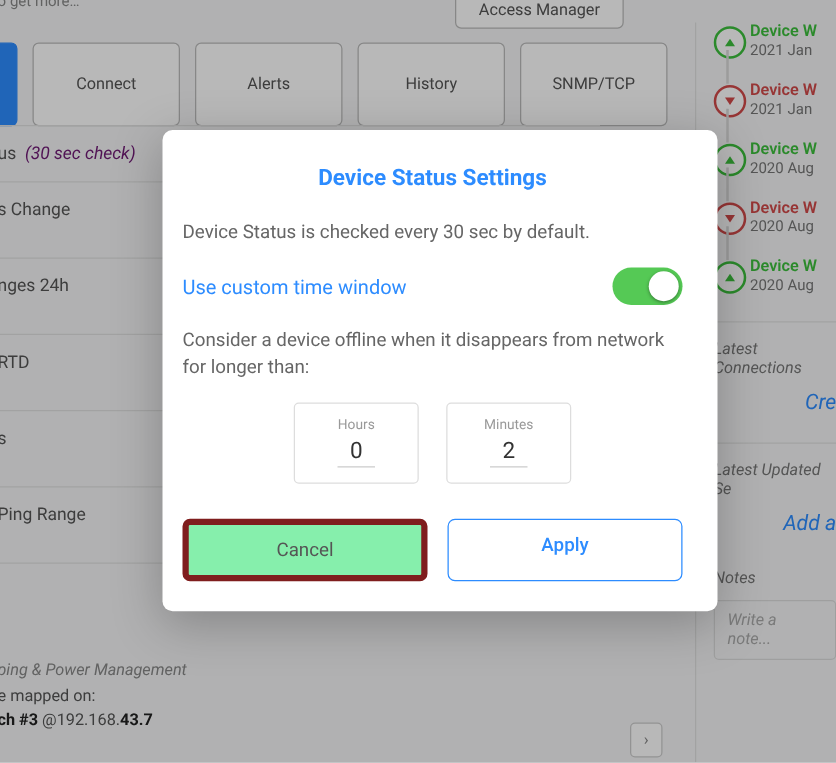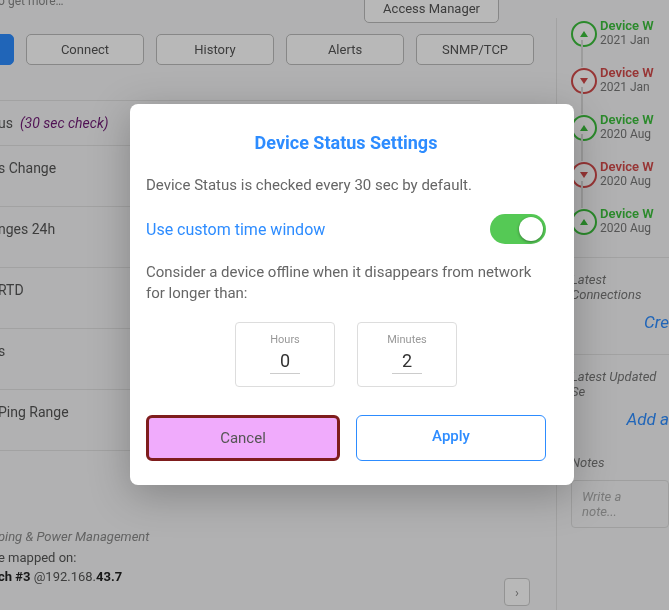--- a/index.html
+++ b/index.html
@@ -4,21 +4,21 @@
 <style>
   html,body{margin:0;padding:0;width:669px;height:610px;overflow:hidden;
     font-family:-apple-system,BlinkMacSystemFont,"Segoe UI",Roboto,Helvetica,Arial,sans-serif;
     background:#f5f6f7;color:#333;font-size:14px}
   
   .topbar{position:absolute;left:-80px;top:-10px;right:0;padding:4px 16px;
     color:#888;font-size:12px}
   .access-btn{position:absolute;right:170px;top:-6px;border:1px solid #bbb;
     border-radius:5px;padding:6px 18px;font-size:13px;color:#555;background:#fff}
   .tabs{position:absolute;left:-80px;top:34px;display:flex;gap:12px}
-  .tab{border:1px solid #bbb;border-radius:5px;padding:7px 0;width:116px;
+  .tab{border:1px solid #bbb;border-radius:5px;padding:25px 0;width:116px;
     text-align:center;background:#fff;color:#555;font-size:13px}
   .tab.sel{background:#2d8cff;color:#fff;border-color:#2d8cff;width:92px}
   .leftcol{position:absolute;left:-80px;top:100px;width:560px}
   .row{border-top:1px solid #e1e1e1;padding:14px 10px 30px 78px;color:#555}
   .row .hint{color:#701a75;font-style:italic}
   .row.small{padding-bottom:14px}
   .section-h{color:#888;font-style:italic;padding:34px 10px 4px 78px;font-size:13px}
   .mapped{padding:2px 10px 2px 78px;font-size:13px;color:#555}
   .mapped b{color:#222}
   .chev{position:absolute;left:504px;top:578px;border:1px solid #ccc;
@@ -55,34 +55,34 @@
   .switch .knob{position:absolute;right:3px;top:3px;width:24px;height:24px;border-radius:50%;
     background:#fff;box-shadow:0 1px 3px rgba(0,0,0,.4)}
   .fields{display:flex;gap:22px;justify-content:center;margin:18px 0 28px 0}
   .fld{border:1px solid #ddd;border-radius:4px;width:98px;padding:10px 0 12px 0;
     text-align:center}
   .fld .lab{color:#999;font-size:11px;margin-bottom:4px}
   .fld .val{font-size:18px;color:#333;display:inline-block;border-bottom:1px solid #ccc;
     padding:0 10px 2px 10px}
   .btns{display:flex;gap:16px}
   .btn{flex:1;border-radius:6px;padding:11px 0;text-align:center;font-size:15px;cursor:pointer}
-  .btn.cancel{border:3px solid #7f1d1d;color:#555;background:#f0abfc}
+  .btn.cancel{border:5px solid #7f1d1d;color:#555;background:#86efac}
   .btn.apply{border:1px solid #2d8cff;color:#2d8cff;background:#fff;font-weight:500}
 </style>
 </head>
 <body>
 
 <div class="topbar">… services to get more…</div>
 <div class="access-btn">Access Manager</div>
 
 <div class="tabs">
   <div class="tab sel"></div>
   <div class="tab">Connect</div>
+  <div class="tab">Alerts</div>
   <div class="tab">History</div>
-  <div class="tab">Alerts</div>
   <div class="tab">SNMP/TCP</div>
 </div>
 
 <div class="leftcol">
   <div class="row small">
     <span>us</span>&nbsp;
     <span class="hint">(30 sec check)</span>
   </div>
   <div class="row">s Change</div>
   <div class="row">nges 24h</div>

